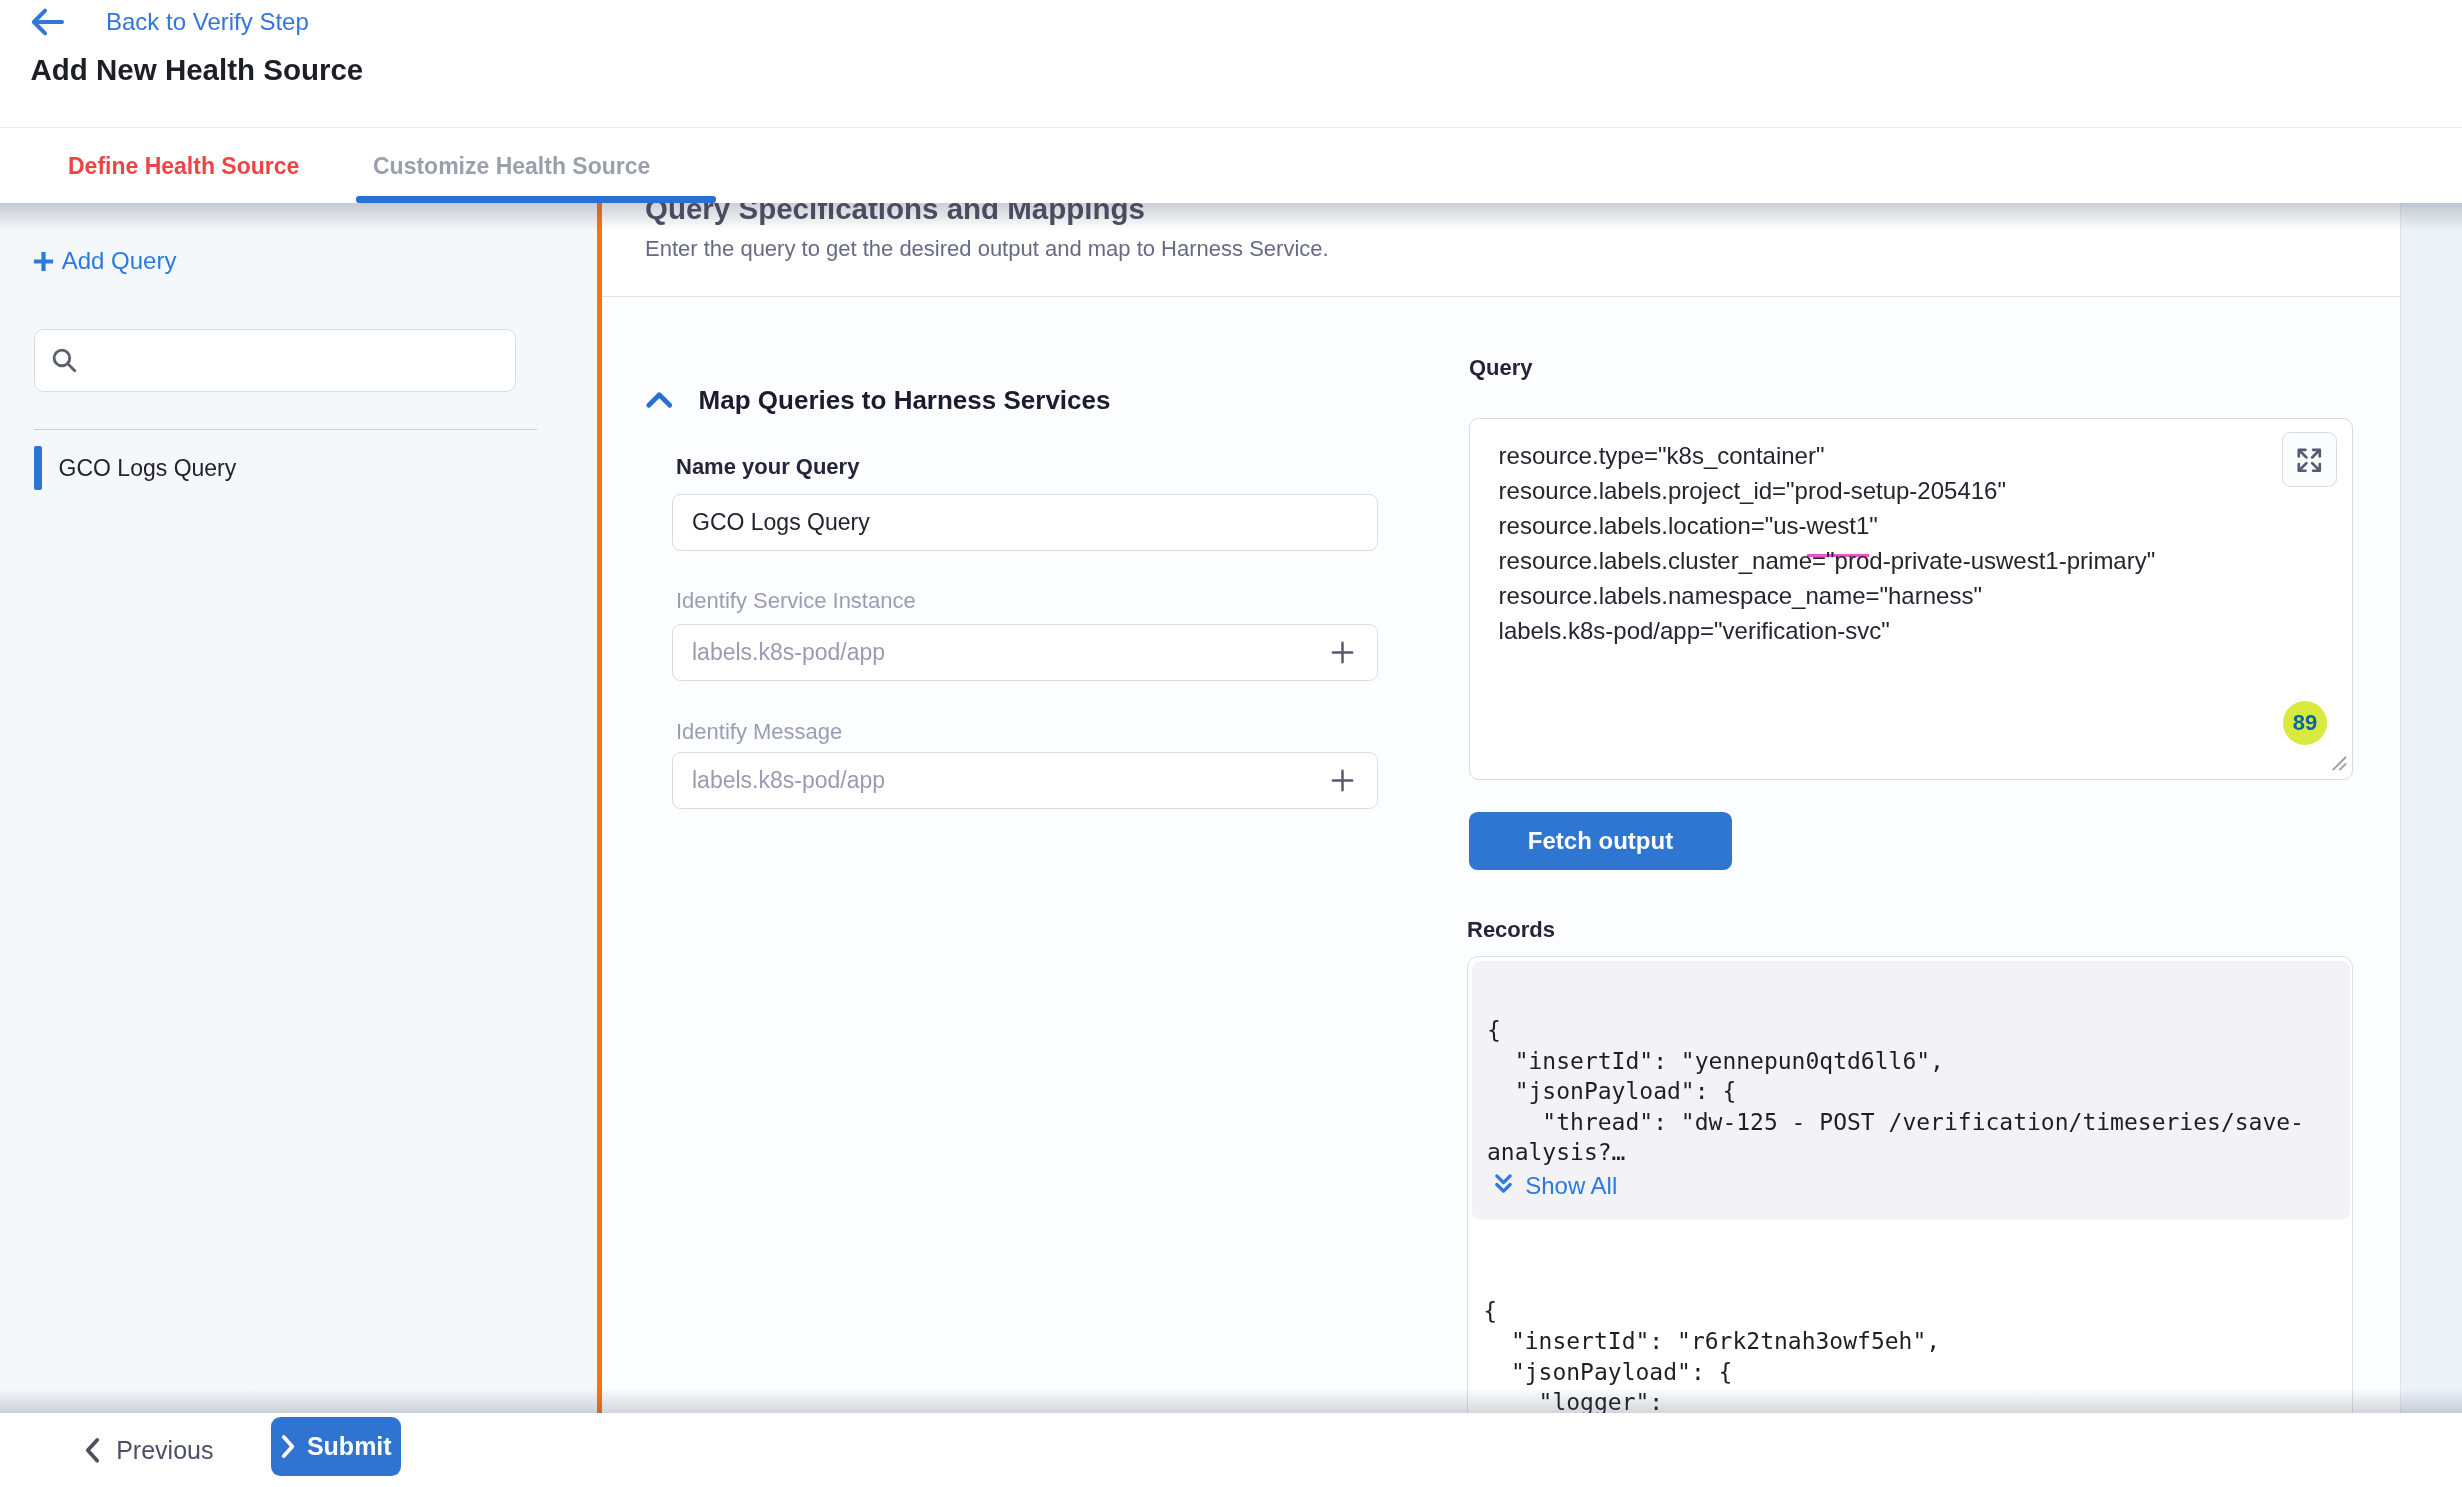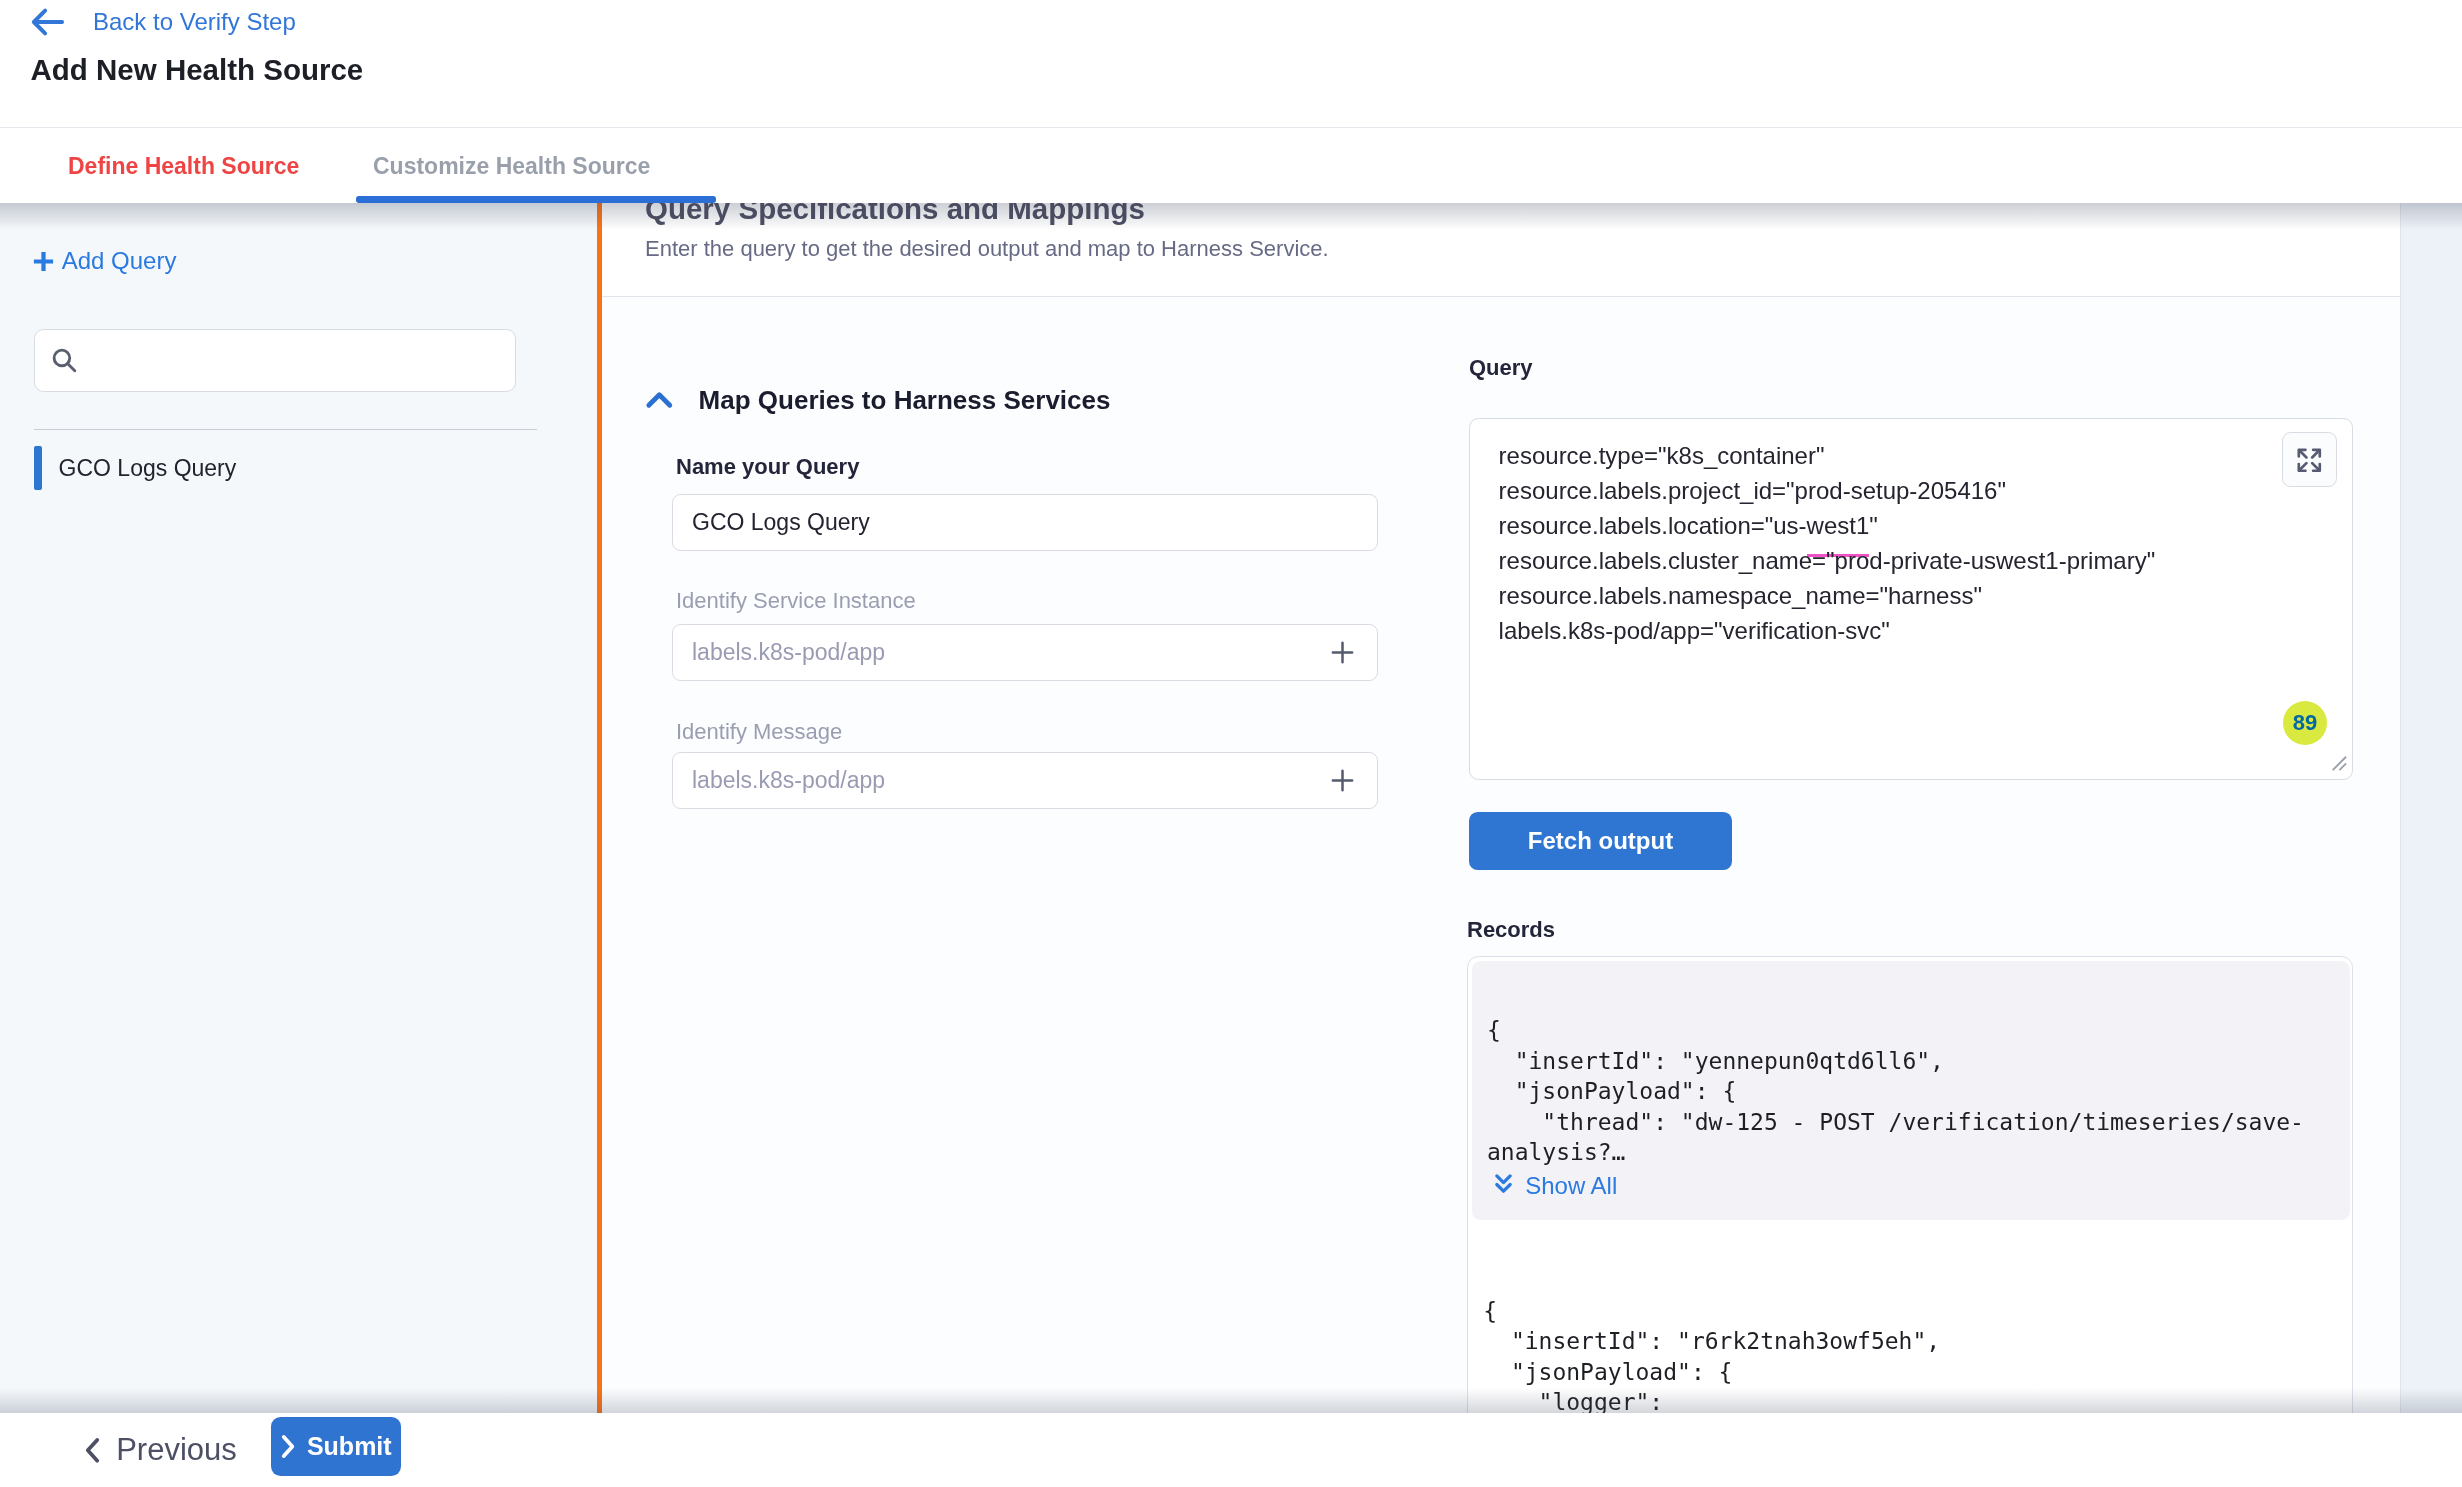--- a/index.html
+++ b/index.html
@@ -2,21 +2,21 @@
 <html style="font-size:15.2px"><head>
 <meta charset="utf-8">
 <style>
   * { margin:0; padding:0; box-sizing:border-box; }
   html,body { width:2462px; height:1487px; overflow:hidden; background:#ffffff;
     font-family:"Liberation Sans", sans-serif; }
   .app { position:relative; width:2462px; height:1487px; background:#ffffff; }
 
   
   .header { position:absolute; left:0; top:0; width:2462px; height:127px; background:#ffffff; z-index:30; }
-  .back-link { position:absolute; left:28px; top:5.7px; display:flex; align-items:center; gap:27px;
+  .back-link { position:absolute; left:28px; top:5.7px; display:flex; align-items:center; gap:40px;
     color:#3276d8; font-size:24px; font-weight:500; cursor:pointer; }
   .page-title { position:absolute; left:30.5px; top:53px; font-size:29.5px; font-weight:700; color:#1d1f26; }
 
   
   .tabbar { position:absolute; left:0; top:127px; width:2462px; height:76px; background:#ffffff;
     border-top:1px solid #e7e8ee; z-index:30; }
   .tab { position:absolute; top:0; height:76px; line-height:76px; font-size:23px; font-weight:600; }
   .tab-define { left:68px; color:#ef4444; }
   .tab-customize { left:373px; color:#9aa0ab; }
   .tab-underline { position:absolute; left:356px; bottom:0; width:360px; height:6.7px; background:#2b6fd6; border-radius:2.9px; }
@@ -84,21 +84,21 @@
 
   
   .right-strip { position:absolute; left:2400px; top:203px; width:63px; height:1285px;
     background:#edf2f8; border-left:1px solid #e0e4ec; z-index:5; }
 
   
   .footer-shadow { position:absolute; left:0; top:1388px; width:2462px; height:25px; z-index:39; pointer-events:none;
     background:linear-gradient(to bottom, rgba(62,69,92,0), rgba(62,69,92,0.22)); }
   .footer { position:absolute; left:0; top:1413px; width:2462px; height:74px; background:#ffffff; z-index:40; }
   .prev-btn { position:absolute; left:65px; top:7.6px; height:59px; display:flex; align-items:center; gap:15.2px;
-    color:#4d5065; font-size:31px; font-weight:500; cursor:pointer; padding:0 19px; }
+    color:#4d5065; font-size:25px; font-weight:500; cursor:pointer; padding:0 19px; }
   .submit-btn { position:absolute; left:271px; top:3.8px; width:130px; height:59px; background:#2e74d0;
     border:none; border-radius:9.5px; color:#ffffff; font-size:25px; font-weight:700; cursor:pointer;
     display:flex; align-items:center; justify-content:center; gap:11.4px;
     font-family:"Liberation Sans", sans-serif; }
 </style>
 </head>
 <body>
 
 <div class="app">
 

